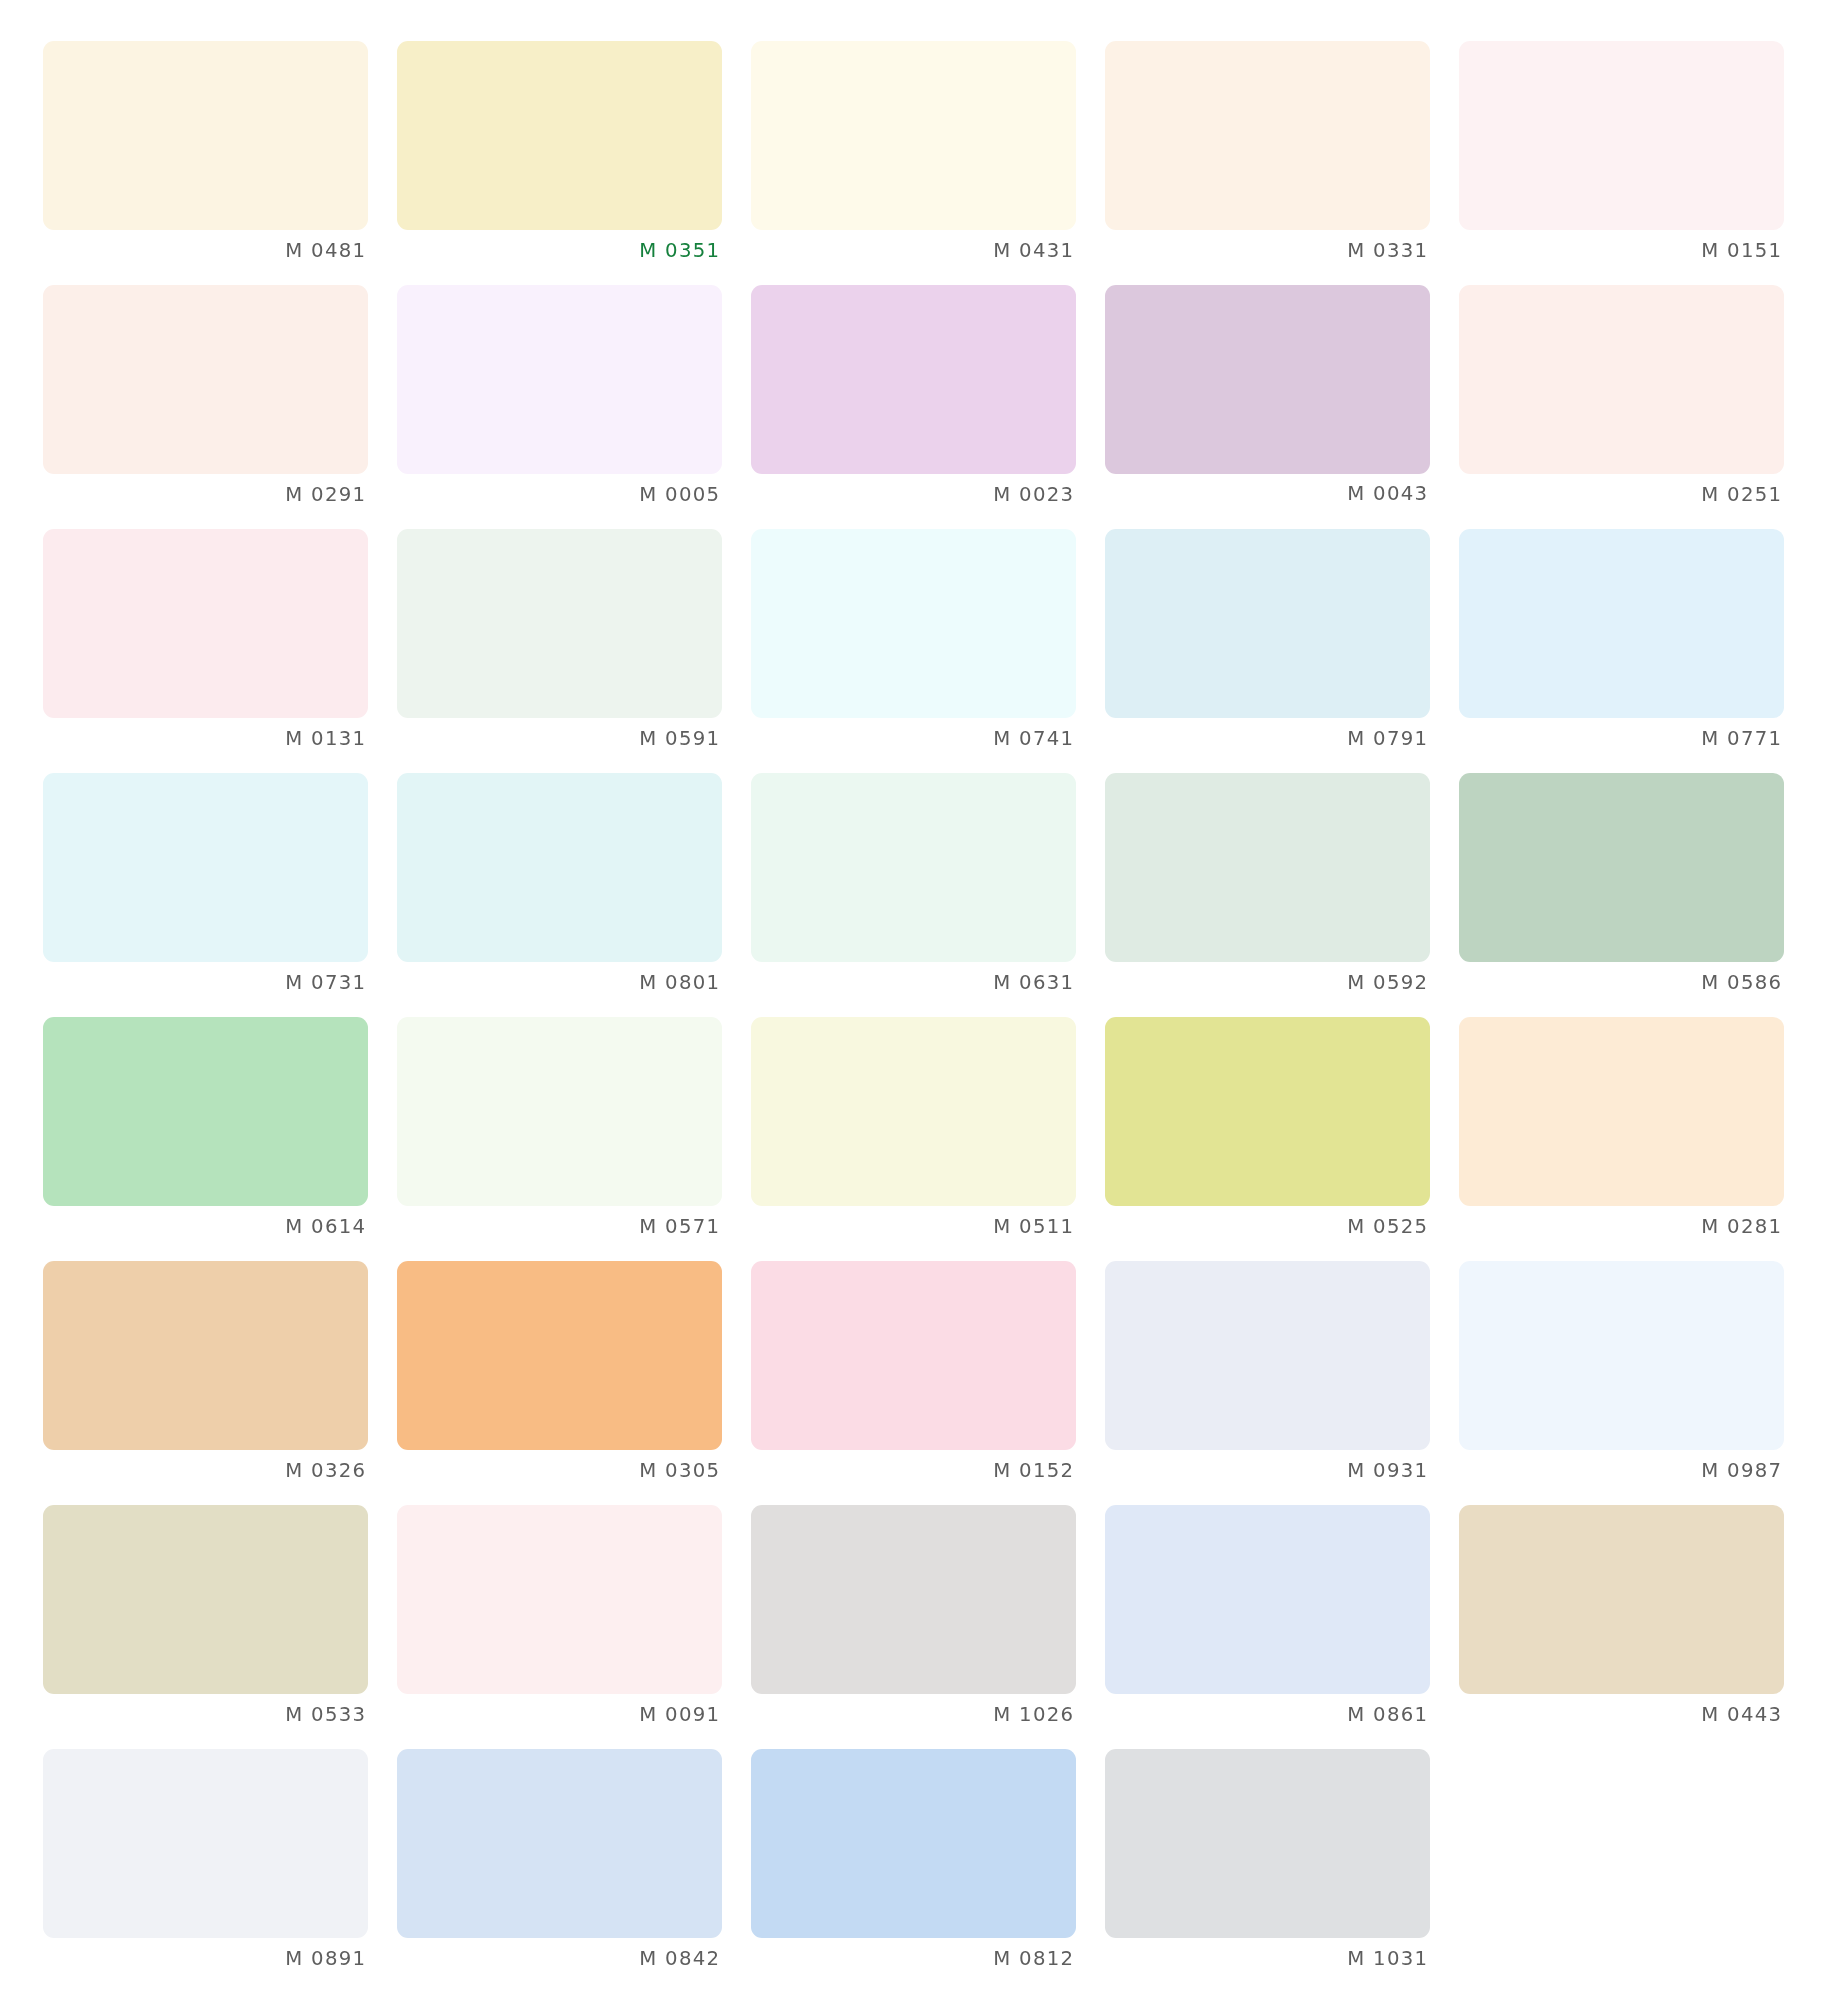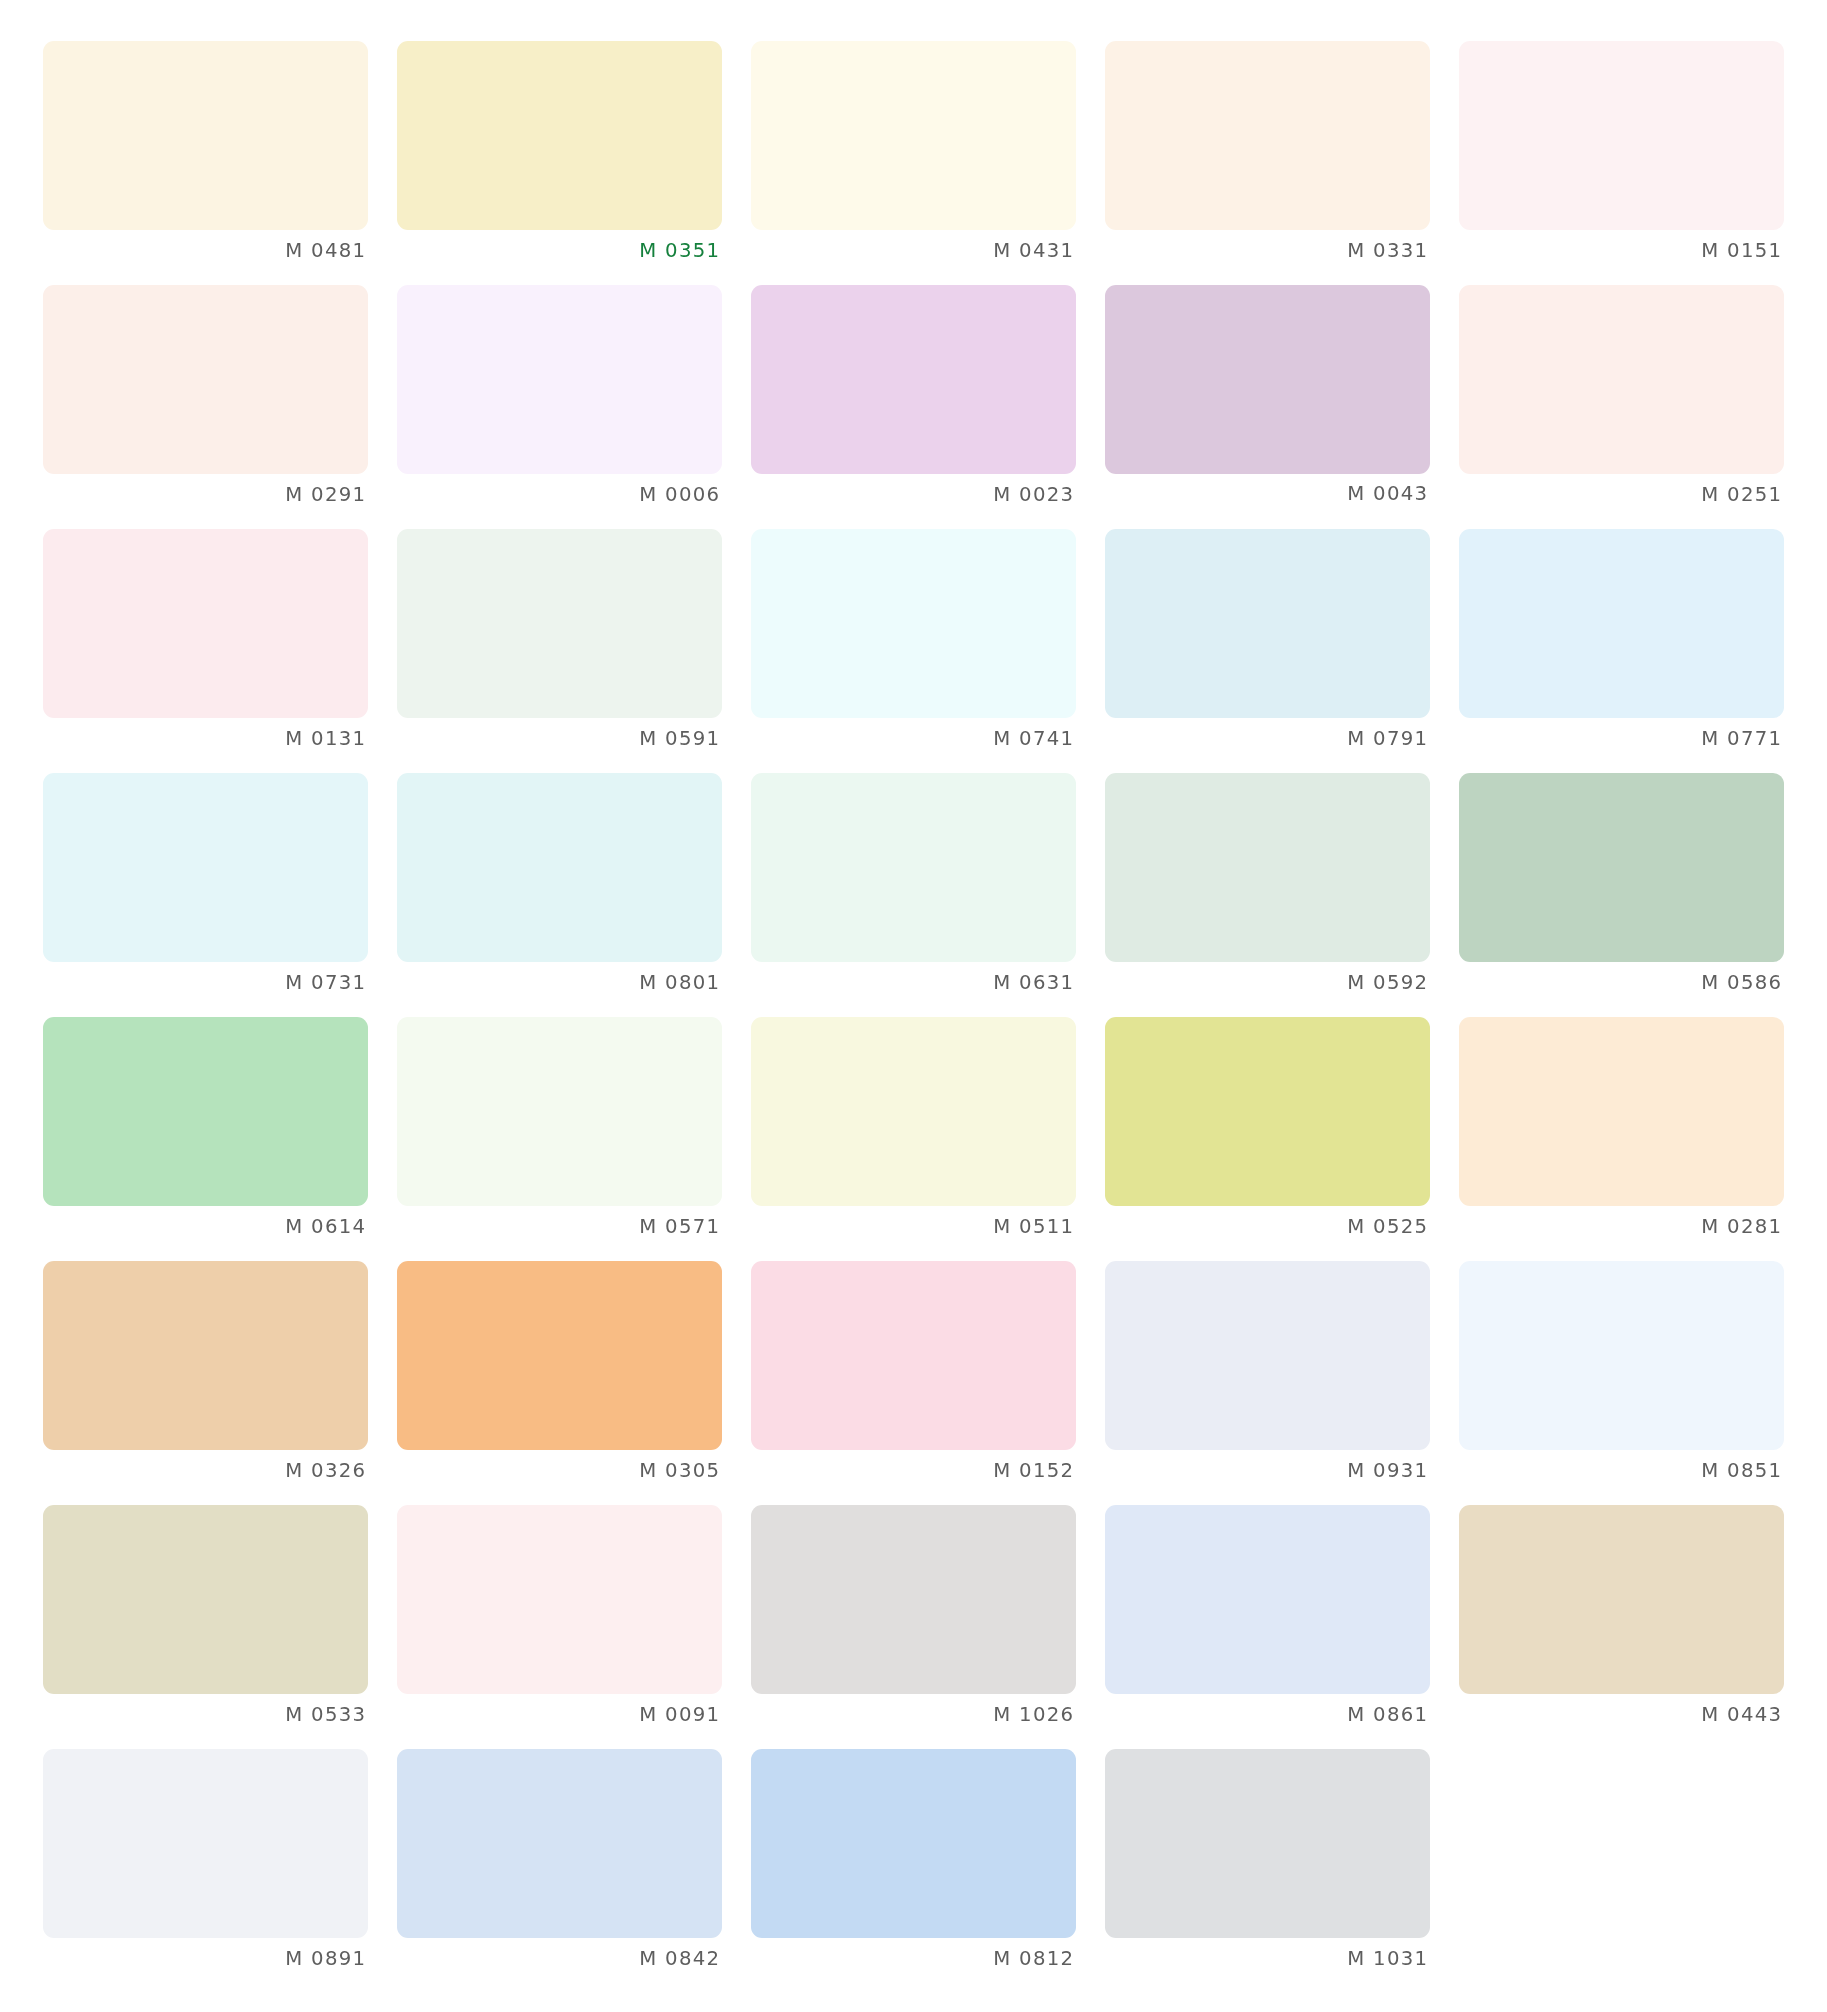--- a/index.html
+++ b/index.html
@@ -78,21 +78,21 @@
     <div class="swatch-cell">
       <div class="swatch-chip" style="background-color: rgb(253, 242, 243);"></div>
       <div class="swatch-label" style="color: rgb(94, 94, 94);">M 0151</div>
     </div>
     <div class="swatch-cell">
       <div class="swatch-chip" style="background-color: rgb(252, 239, 233);"></div>
       <div class="swatch-label" style="color: rgb(94, 94, 94);">M 0291</div>
     </div>
     <div class="swatch-cell">
       <div class="swatch-chip" style="background-color: rgb(249, 241, 253);"></div>
-      <div class="swatch-label" style="color: rgb(94, 94, 94);">M 0006</div>
+      <div class="swatch-label" style="color: rgb(94, 94, 94);">M 0005</div>
     </div>
     <div class="swatch-cell">
       <div class="swatch-chip" style="background-color: rgb(235, 210, 236);"></div>
       <div class="swatch-label" style="color: rgb(94, 94, 94);">M 0023</div>
     </div>
     <div class="swatch-cell">
       <div class="swatch-chip" style="background-color: rgb(220, 200, 221);"></div>
       <div class="swatch-label" style="color: rgb(94, 94, 94); margin-top: 8px;">M 0043</div>
     </div>
     <div class="swatch-cell">
@@ -170,21 +170,21 @@
     <div class="swatch-cell">
       <div class="swatch-chip" style="background-color: rgb(251, 220, 229);"></div>
       <div class="swatch-label" style="color: rgb(94, 94, 94);">M 0152</div>
     </div>
     <div class="swatch-cell">
       <div class="swatch-chip" style="background-color: rgb(234, 237, 245);"></div>
       <div class="swatch-label" style="color: rgb(94, 94, 94);">M 0931</div>
     </div>
     <div class="swatch-cell">
       <div class="swatch-chip" style="background-color: rgb(239, 246, 253);"></div>
-      <div class="swatch-label" style="color: rgb(94, 94, 94);">M 0851</div>
+      <div class="swatch-label" style="color: rgb(94, 94, 94);">M 0987</div>
     </div>
     <div class="swatch-cell">
       <div class="swatch-chip" style="background-color: rgb(226, 222, 197);"></div>
       <div class="swatch-label" style="color: rgb(94, 94, 94);">M 0533</div>
     </div>
     <div class="swatch-cell">
       <div class="swatch-chip" style="background-color: rgb(253, 239, 240);"></div>
       <div class="swatch-label" style="color: rgb(94, 94, 94);">M 0091</div>
     </div>
     <div class="swatch-cell">

